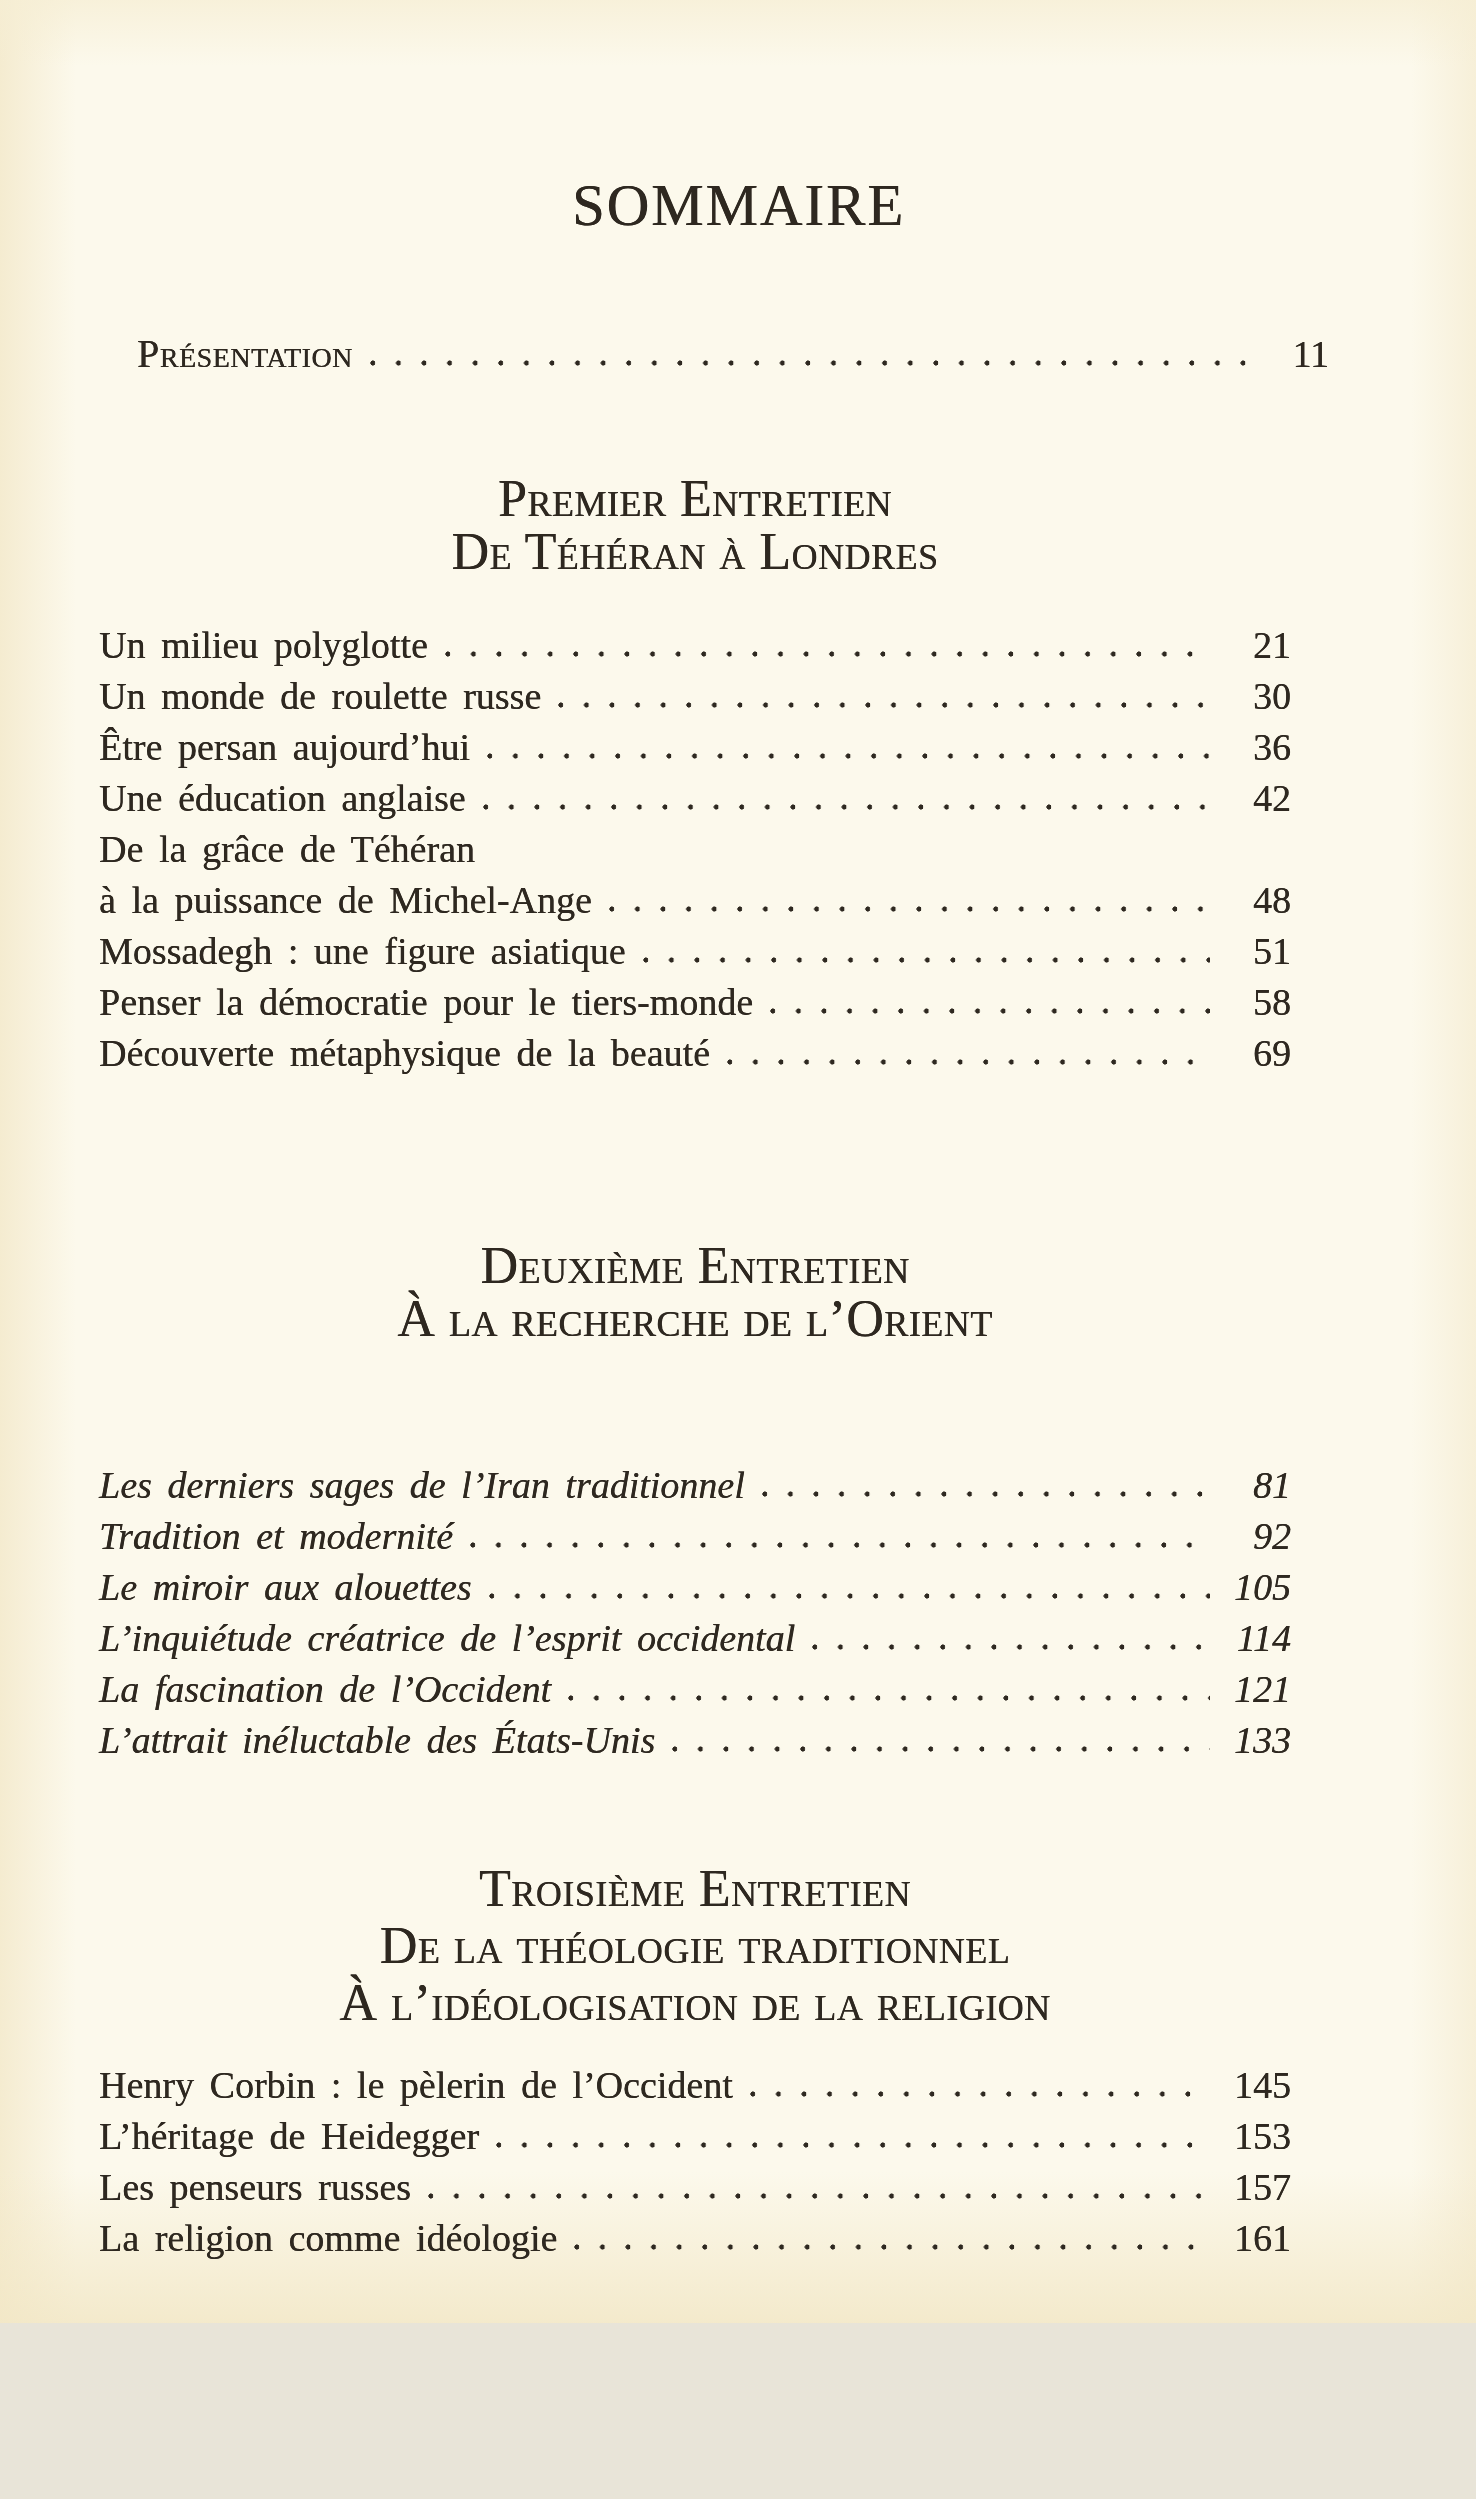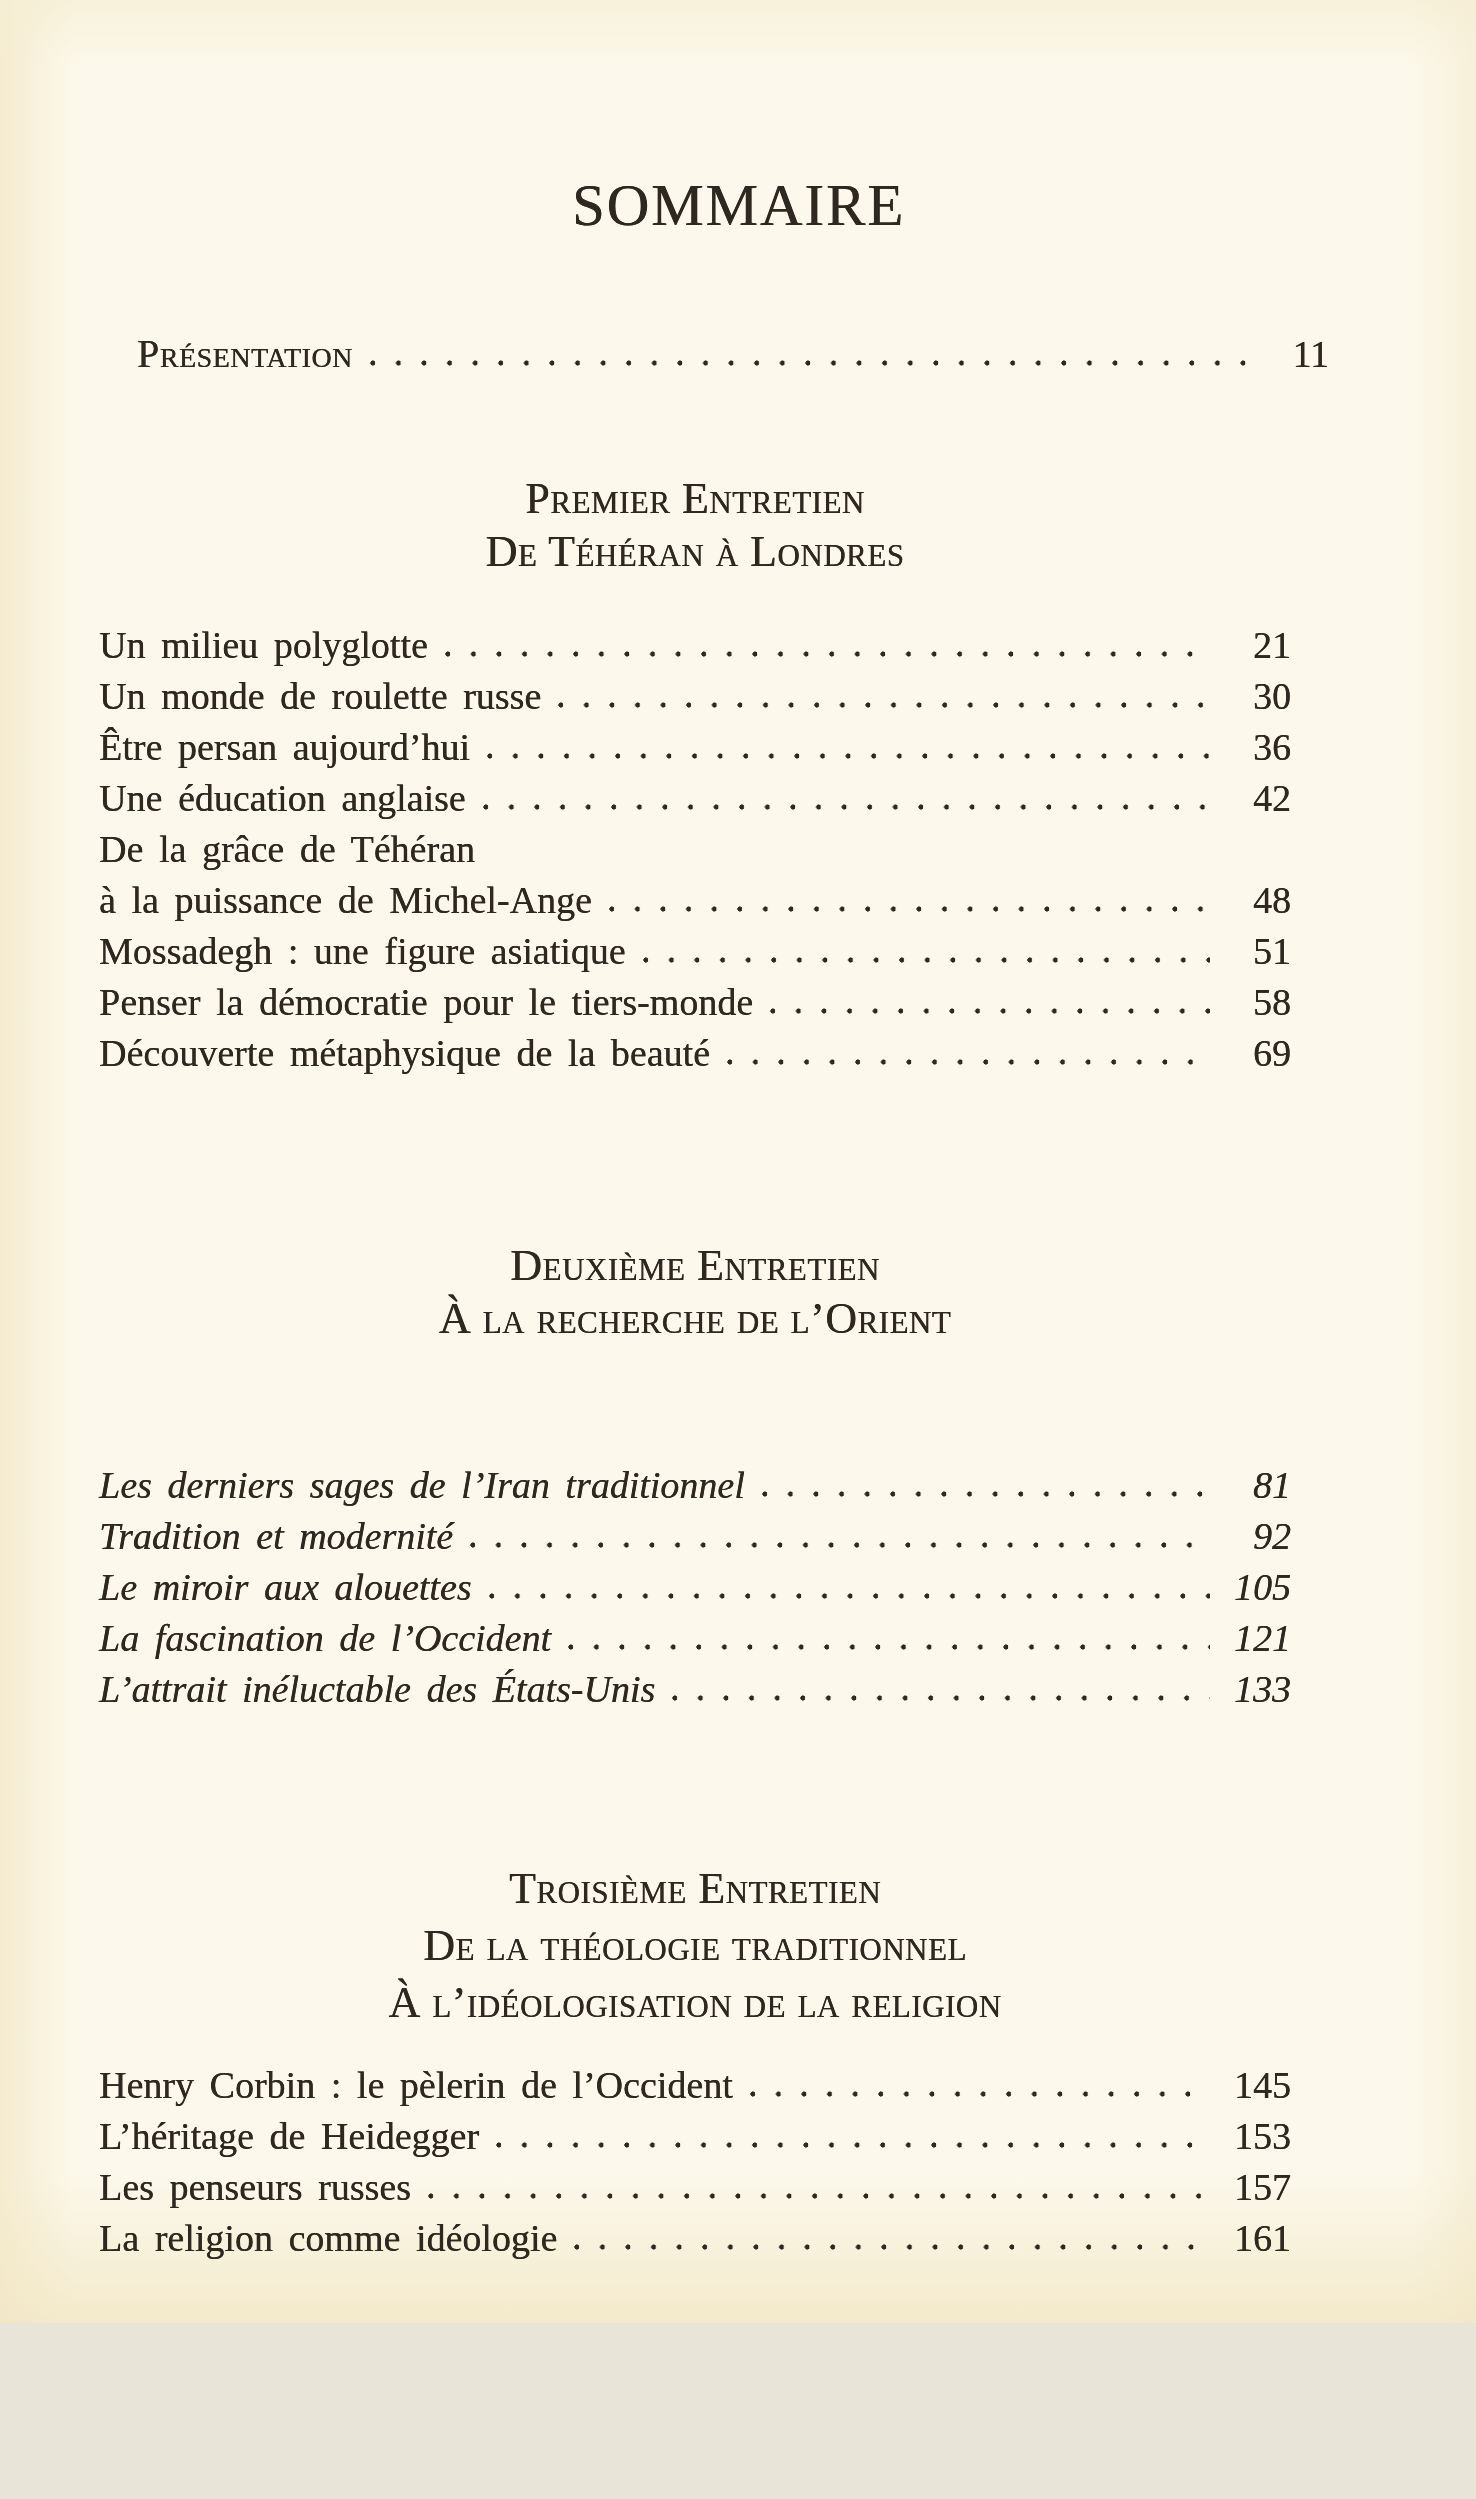--- a/index.html
+++ b/index.html
@@ -61,21 +61,21 @@
     width: 100%;
     margin-left: 38px;
   }
   .presentation-row .entry-text { font-size: 40px; letter-spacing: 0.5px; }
 
   .heading {
     position: absolute;
     left: 0;
     width: 100%;
     text-align: center;
-    font-size: 44px;
+    font-size: 52px;
     letter-spacing: 0.5px;
   }
   .heading .heading-line { line-height: 53px; }
   #heading-0 { top: 472px; }
   #heading-1 { top: 1239px; }
   #heading-2 { top: 1857px; }
   #heading-2 .heading-line { line-height: 51px; margin-top: 6px; }
 
   .toc-list {
     position: absolute;
@@ -196,20 +196,25 @@
           <span class="entry-text">Tradition et modernité</span>
           <span class="leader"></span>
           <span class="pagenum">92</span>
         </div>
         <div class="toc-row">
           <span class="entry-text">Le miroir aux alouettes</span>
           <span class="leader"></span>
           <span class="pagenum">105</span>
         </div>
         <div class="toc-row">
+          <span class="entry-text">L’inquiétude créatrice de l’esprit occidental</span>
+          <span class="leader"></span>
+          <span class="pagenum">114</span>
+        </div>
+        <div class="toc-row">
           <span class="entry-text">La fascination de l’Occident</span>
           <span class="leader"></span>
           <span class="pagenum">121</span>
         </div>
         <div class="toc-row">
           <span class="entry-text">L’attrait inéluctable des États-Unis</span>
           <span class="leader"></span>
           <span class="pagenum">133</span>
         </div>
       </div>

